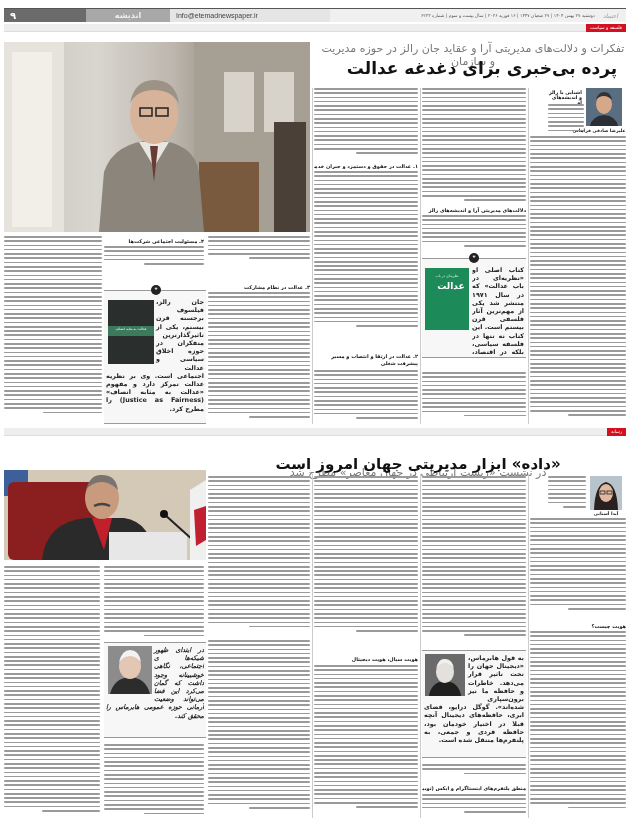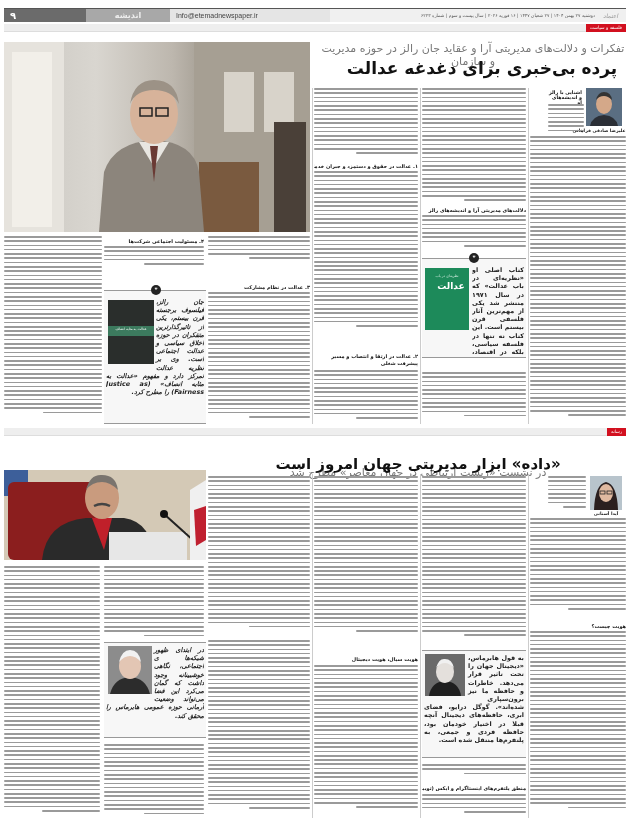--- a/index.html
+++ b/index.html
@@ -346,21 +346,21 @@
     <div class="line"></div>
     <div class="line short"></div>
 </div>
 
 <div class="boxed" style="left:104px; top:290px; width:102px; height:134px; background:#f7f7f7;"></div>
 <div class="quote-mark" style="left:151px; top:285px;">❞</div>
 <div class="photo" style="left:108px; top:300px; width:46px; height:64px; background:#2a2e2c;">
   <div style="position:absolute; left:0; top:26px; width:46px; height:10px; background:#3c7a5e;"></div>
   <div style="position:absolute; left:0; top:27px; width:46px; color:#fff; font-size:3.4px; text-align:center; direction:rtl;">عدالت به مثابه انصاف</div>
 </div>
-<div class="pull-text" style="left:106px; top:298px; width:98px; height:124px; overflow:hidden; text-indent:0;font-style:italic;">
+<div class="pull-text" style="left:106px; top:298px; width:98px; height:124px; overflow:hidden; text-indent:0;">
   <span style="float:left; width:50px; height:66px;"></span>
   <span>جان رالز، فیلسوف برجسته قرن بیستم، یکی از تاثیرگذارترین متفکران در حوزه اخلاق سیاسی و عدالت اجتماعی است. وی بر نظریه عدالت تمرکز دارد و مفهوم «عدالت به مثابه انصاف» (Justice as Fairness) را مطرح کرد.</span>
 </div>
 
 <div class="txtcol" style="left:4px; top:236px; width:98px; height:188px;">
   <div class="line"></div>
     <div class="line"></div>
     <div class="line"></div>
     <div class="line"></div>
     <div class="line"></div>

